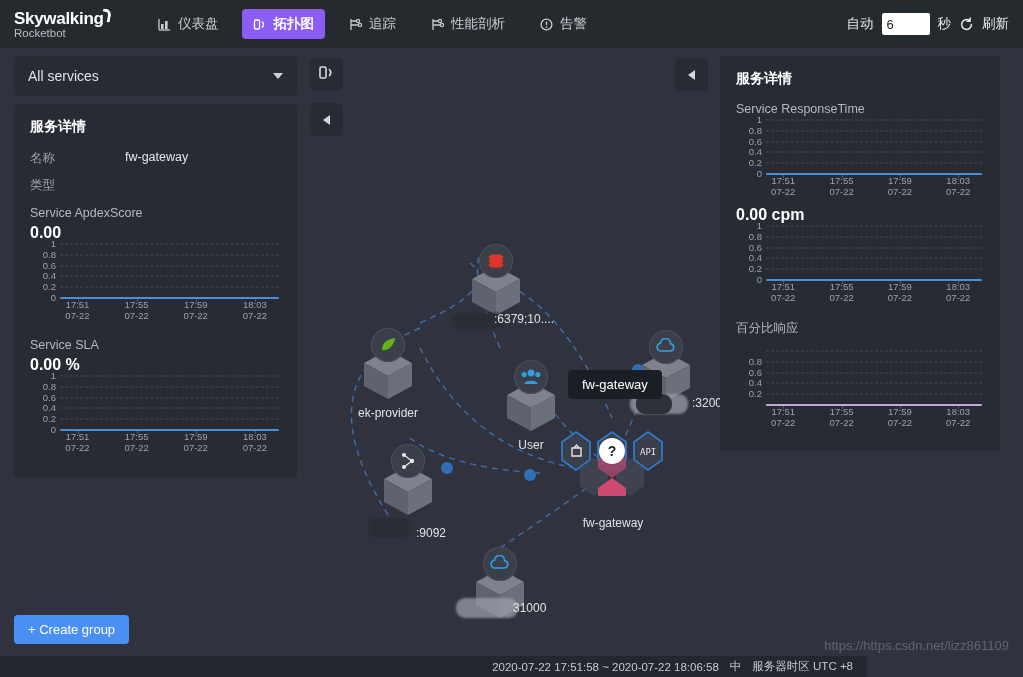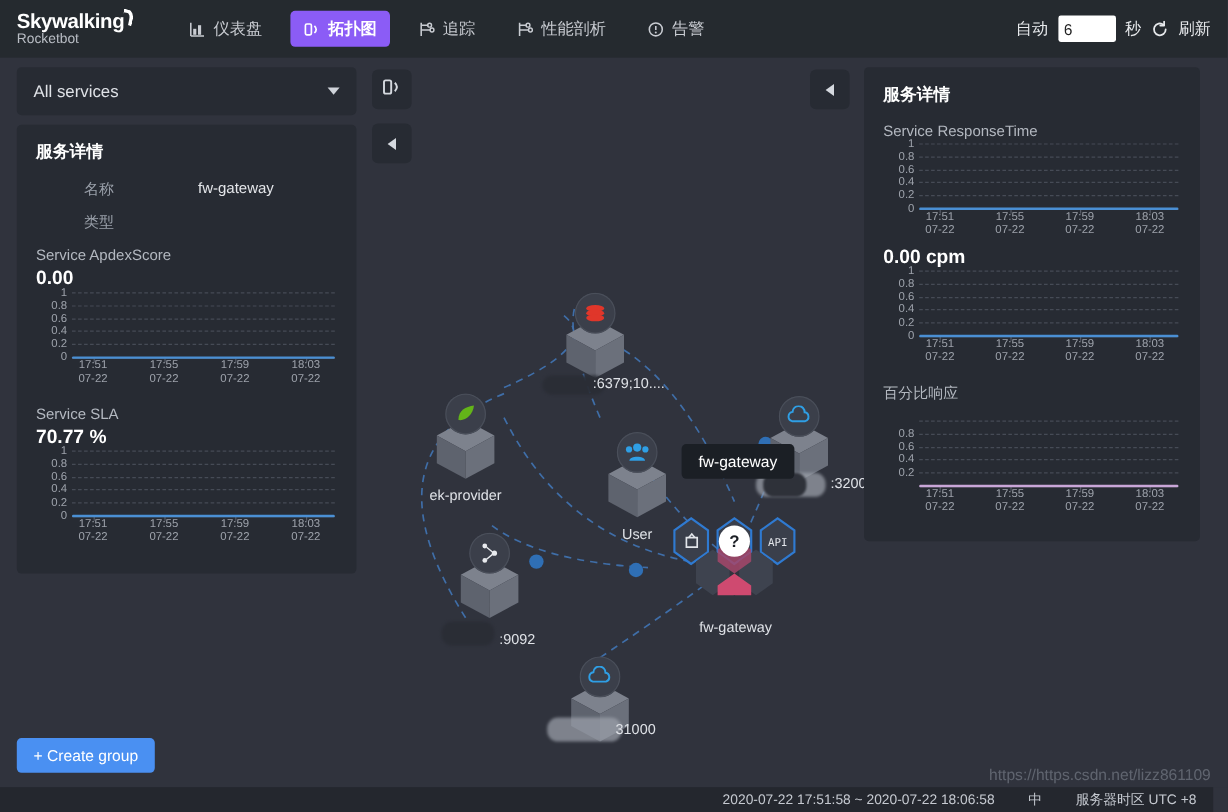--- a/index.html
+++ b/index.html
@@ -80,21 +80,21 @@
   .chev-down {
     width: 0; height: 0; border-left: 5px solid transparent;
     border-right: 5px solid transparent; border-top: 6px solid #cfd3da;
   }
   .detail-card {
     margin-top: 8px; background: #272b33; border-radius: 4px;
     padding: 14px 16px 16px 16px;
   }
   .card-title { font-size: 14px; font-weight: bold; color: #ffffff; margin-bottom: 14px; }
   .kv-row { display: flex; font-size: 12.5px; margin-bottom: 10px; }
-  .kv-key { width: 95px; color: #9aa0aa; margin-left: 40px; }
+  .kv-key { width: 95px; color: #9aa0aa; }
   .kv-val { color: #e4e6ea; }
   .metric-title { font-size: 12.5px; color: #b3b8c0; margin: 12px 0 4px 0; }
   .metric-value { font-size: 16px; font-weight: bold; color: #ffffff; margin-bottom: 2px; }
 
   
   .chart { position: relative; height: 68px; margin-bottom: 4px; }
   .chart .ylabels {
     position: absolute; left: 0; top: 0; width: 26px; height: 54px;
   }
   .chart .ylabels span {
@@ -177,24 +177,24 @@
   
   .create-group {
     position: absolute; left: 14px; bottom: 12px;
     background: #4a90f2; color: #ffffff; font-size: 13px;
     padding: 7px 14px; border-radius: 4px; cursor: pointer;
     border: none; font-family: "Liberation Sans", sans-serif; z-index: 25;
   }
 
   
   .footer {
-    position: absolute; bottom: 0; left: 0; width: 1011px; height: 21px;
+    position: absolute; bottom: 0; left: 0; width: 867px; height: 21px;
     background: #24272e; display: flex; align-items: center;
     justify-content: flex-end; font-size: 11.5px; color: #c5c9d0;
-    padding-right: 14px; gap: 28px; z-index: 45;
+    padding-right: 14px; gap: 11px; z-index: 45;
   }
   .watermark {
     position: absolute; right: 14px; bottom: 24px;
     font-size: 13px; color: #7d838e; opacity: .62;
     z-index: 44; pointer-events: none;
   }
 </style>
 </head>
 <body>
 
@@ -488,21 +488,21 @@
                 <div>07-22</div>
               </div>
               <div class="xlabel" style="left: 89%;">
                 <div>18:03</div>
                 <div>07-22</div>
               </div>
             </div>
           </div>
 
         <div class="metric-title">Service SLA</div>
-        <div class="metric-value">70.77 %</div>
+        <div class="metric-value">0.00 %</div>
         <div class="chart" style="height: 82px;">
             <div class="ylabels">
               <span style="top: 54px;">0</span>
               <span style="top: 43.2px;">0.2</span>
               <span style="top: 32.4px;">0.4</span>
               <span style="top: 21.6px;">0.6</span>
               <span style="top: 10.8px;">0.8</span>
               <span style="top: 0px;">1</span>
             </div>
             <div class="plot">

